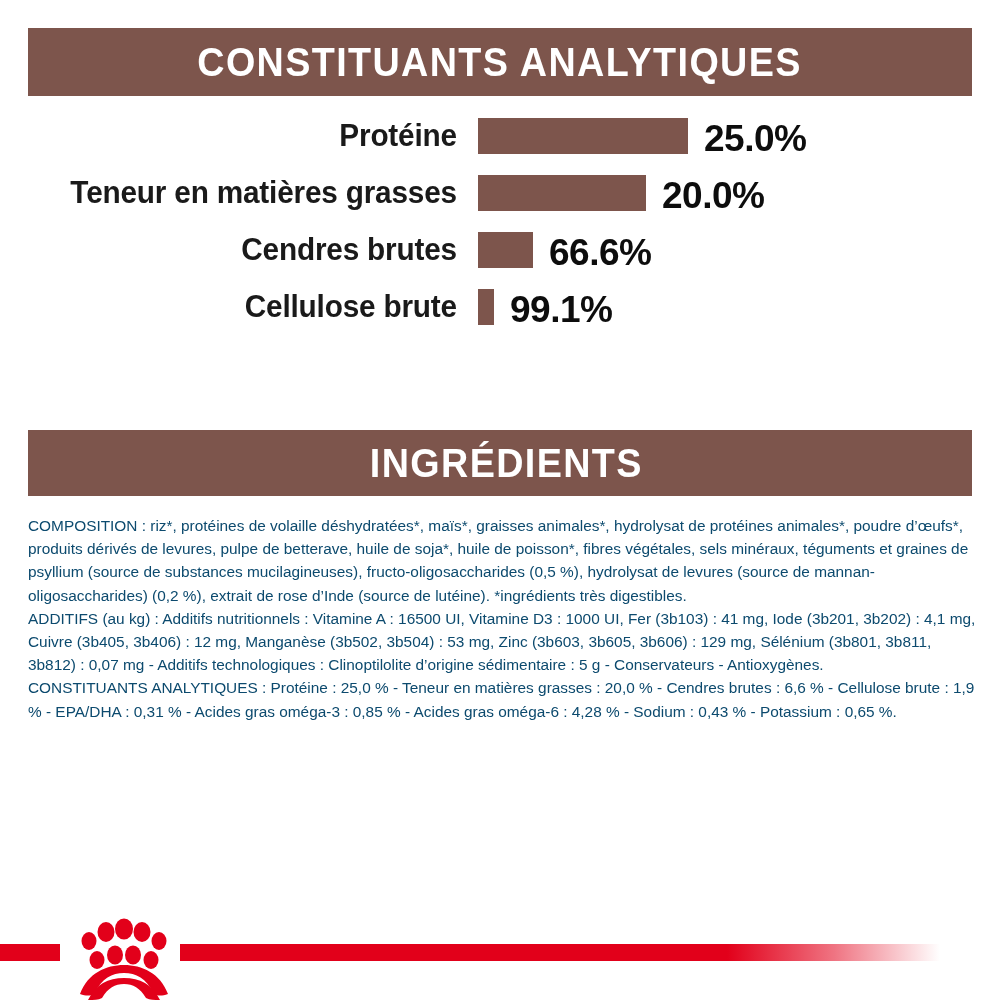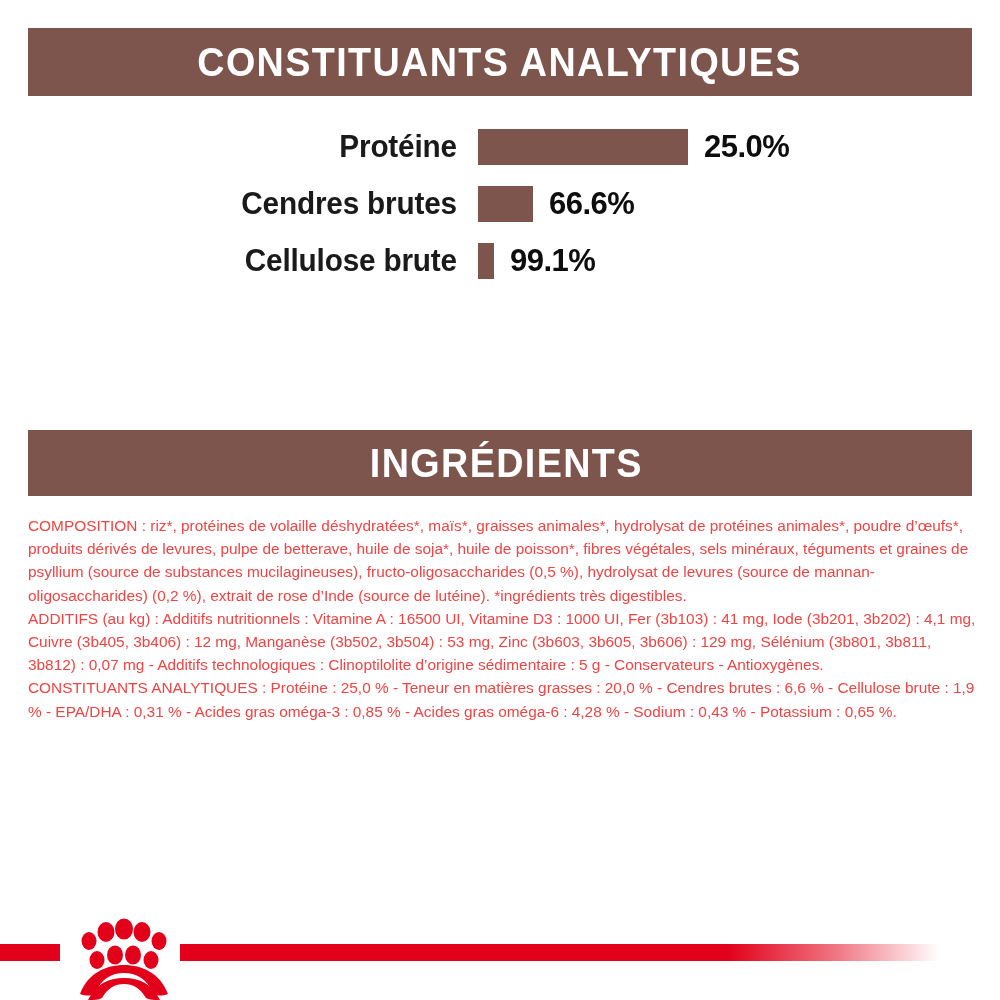--- a/index.html
+++ b/index.html
@@ -58,21 +58,21 @@
     left: 0;
     top: 118px;
     width: 1000px;
     height: 290px;
   }
 
   .chart-row {
     position: relative;
     height: 57px;
     display: flex;
-    align-items: center;
+    align-items: flex-start;
   }
 
   .chart-label {
     width: 478px;
     text-align: right;
     padding-right: 22px;
     font-size: 31px;
     font-weight: bold;
     color: #1a1a1a;
     font-family: "Liberation Sans", sans-serif;
@@ -82,39 +82,39 @@
     transform-origin: right center;
   }
 
   .chart-bar {
     background: #7D554C;
     height: 36px;
     flex: 0 0 auto;
   }
 
   .chart-value {
-    font-size: 31px;
+    font-size: 37px;
     font-weight: bold;
     color: #0d0d0d;
     font-family: "Liberation Sans", sans-serif;
     padding-left: 16px;
     white-space: nowrap;
     letter-spacing: -0.5px;
   }
 
   
   #ingredients-body {
     position: absolute;
     left: 28px;
     top: 514px;
     width: 948px;
     font-family: "Liberation Sans", sans-serif;
     font-size: 15.4px;
     line-height: 23.2px;
-    color: #ef4444;
+    color: #0c4a6e;
     text-align: left;
   }
   #ingredients-body p { margin: 0 0 0 0; }
 
   
   #footer {
     position: absolute;
     left: 0;
     top: 918px;
     width: 1000px;
@@ -153,20 +153,25 @@
 
   <div class="section-header" id="header-analytical">
     <div class="section-header-title">CONSTITUANTS ANALYTIQUES</div>
   </div>
 
   <div id="chart">
       <div class="chart-row">
         <div class="chart-label">Protéine</div>
         <div class="chart-bar" style="width: 210px; background: rgb(125, 85, 76);"></div>
         <div class="chart-value">25.0%</div>
+      </div>
+      <div class="chart-row">
+        <div class="chart-label">Teneur en matières grasses</div>
+        <div class="chart-bar" style="width: 168px; background: rgb(125, 85, 76);"></div>
+        <div class="chart-value">20.0%</div>
       </div>
       <div class="chart-row">
         <div class="chart-label">Cendres brutes</div>
         <div class="chart-bar" style="width: 55px; background: rgb(125, 85, 76);"></div>
         <div class="chart-value">66.6%</div>
       </div>
       <div class="chart-row">
         <div class="chart-label">Cellulose brute</div>
         <div class="chart-bar" style="width: 16px; background: rgb(125, 85, 76);"></div>
         <div class="chart-value">99.1%</div>

